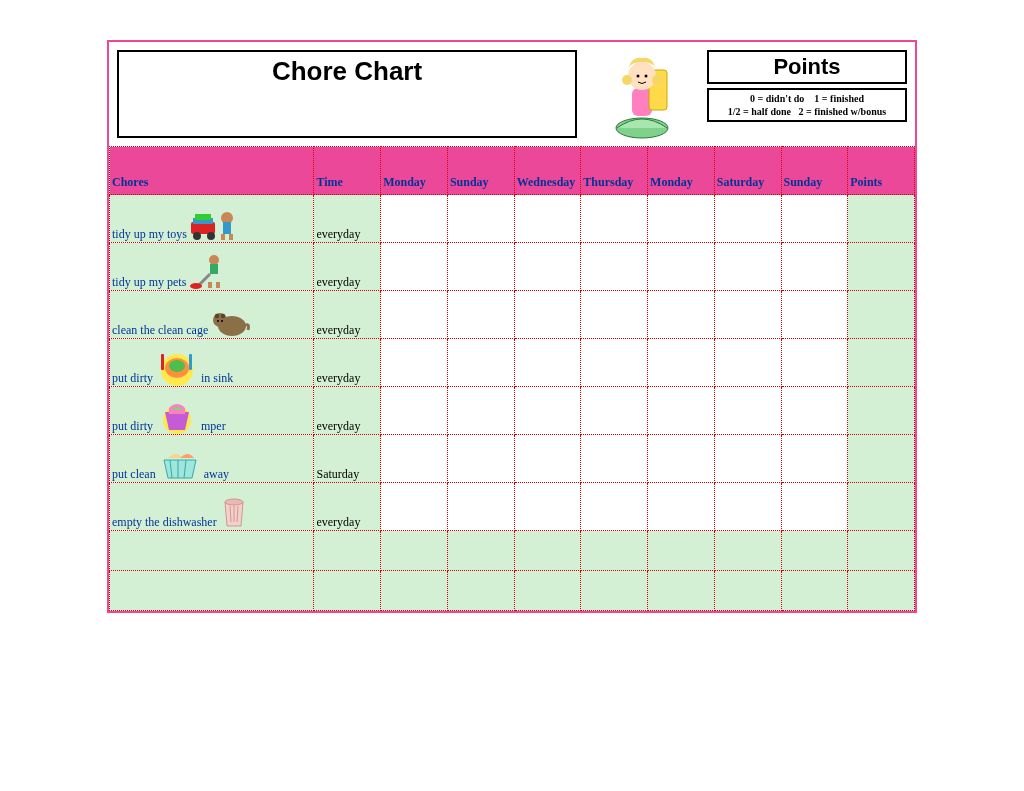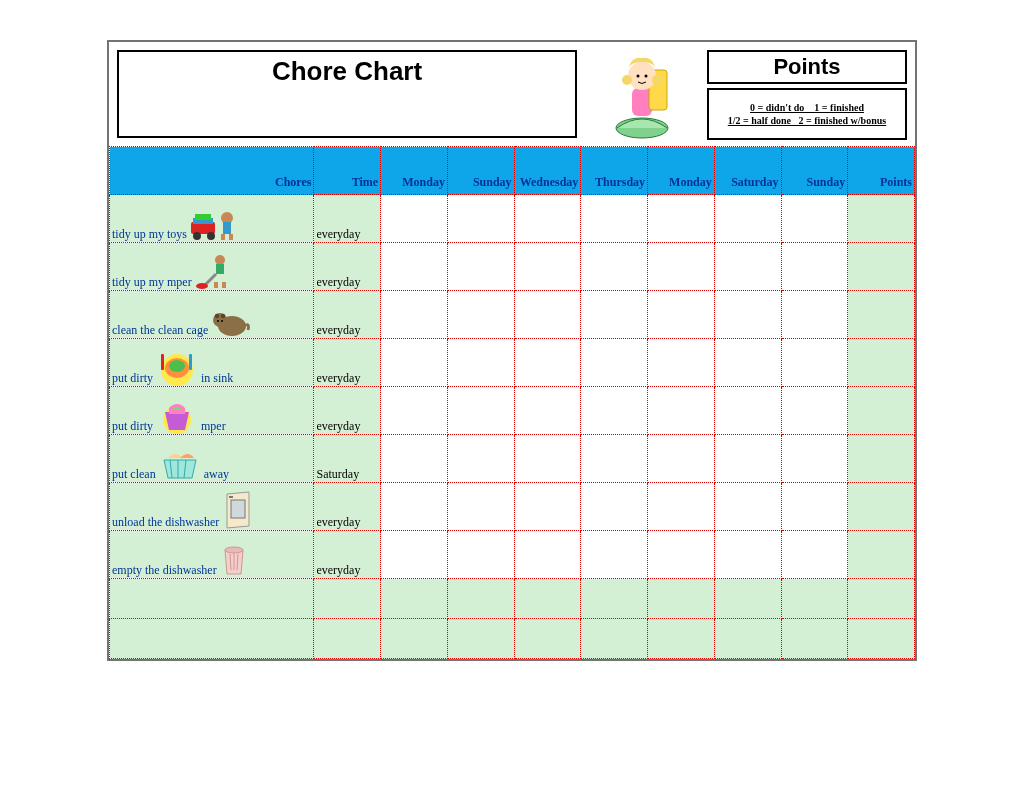--- a/index.html
+++ b/index.html
@@ -4,21 +4,21 @@
 <style>
   body {
     margin: 0;
     padding: 40px;
     background: #fff;
     font-family: "Times New Roman", serif;
   }
   .sheet {
     width: 810px;
     margin: 0 auto;
-    border: 2px solid #737373;
+    border: 2px solid #ec4899;
     background: #fff;
     box-sizing: border-box;
   }
   .header {
     display: flex;
     align-items: flex-start;
     padding: 8px 8px 0 8px;
     gap: 10px;
   }
   .title-box {
@@ -50,44 +50,43 @@
     font-family: Arial, sans-serif;
     font-size: 22px;
     font-weight: bold;
     padding: 2px 0;
   }
   .legend-box {
     border: 2px solid #000;
     font-family: "Times New Roman", serif;
     font-size: 10px;
     font-weight: bold;
-    padding: 11px 4px;
+    padding: 2px 4px;
     line-height: 1.3;
     text-align: center;
-    text-decoration: underline;
   }
   table.grid {
     border-collapse: collapse;
     width: 100%;
     table-layout: fixed;
     margin-top: 6px;
   }
   table.grid th, table.grid td {
     border: 1px dotted #d00;
     font-size: 12px;
     vertical-align: bottom;
     padding: 0 2px;
     height: 48px;
     box-sizing: border-box;
   }
   table.grid th {
-    background: #0ea5e9;
+    background: #ec4899;
     color: #003399;
     font-weight: bold;
-    text-align: right;
+    text-align: left;
     font-family: "Times New Roman", serif;
     vertical-align: bottom;
     padding-bottom: 4px;
   }
   col.chores { width: 190px; }
   col.time   { width: 62px; }
   col.day    { width: 62px; }
   col.points { width: 62px; }
   td.chore-cell {
     background: #d4f0d4;
@@ -217,21 +216,21 @@
           <td></td>
           <td></td>
           <td></td>
           <td></td>
           <td></td>
           <td class="points-cell"></td>
         </tr>
         <tr>
           <td class="chore-cell">
             <span class="chore-row-content">
-              <span class="chore-text">tidy up my mper</span>
+              <span class="chore-text">tidy up my pets</span>
               <span class="chore-icon">
                 <svg width="46" height="38" viewBox="0 0 46 38">
                   <circle cx="26" cy="8" r="5" fill="#c98756"></circle>
                   <rect x="22" y="12" width="8" height="10" fill="#3a6"></rect>
                   <path d="M22 22 L10 34" stroke="#888" stroke-width="3"></path>
                   <ellipse cx="8" cy="34" rx="6" ry="3" fill="#d22"></ellipse>
                   <rect x="20" y="30" width="4" height="6" fill="#c98756"></rect>
                   <rect x="28" y="30" width="4" height="6" fill="#c98756"></rect>
                 </svg>
               </span>
@@ -348,43 +347,20 @@
           <td></td>
           <td></td>
           <td></td>
           <td></td>
           <td></td>
           <td class="points-cell"></td>
         </tr>
         <tr>
           <td class="chore-cell">
             <span class="chore-row-content">
-              <span class="chore-text">unload the dishwasher</span>
-              <span class="chore-icon">
-                <svg width="34" height="40" viewBox="0 0 34 40">
-                  <path d="M6 4 L28 2 L28 36 L6 38 Z" fill="#f4e9c8" stroke="#999"></path>
-                  <rect x="10" y="10" width="14" height="18" fill="#cfd8dc" stroke="#777"></rect>
-                  <rect x="8" y="6" width="4" height="2" fill="#777"></rect>
-                </svg>
-              </span>
-            </span>
-          </td>
-          <td class="time-cell">everyday</td>
-          <td></td>
-          <td></td>
-          <td></td>
-          <td></td>
-          <td></td>
-          <td></td>
-          <td></td>
-          <td class="points-cell"></td>
-        </tr>
-        <tr>
-          <td class="chore-cell">
-            <span class="chore-row-content">
               <span class="chore-text">empty the dishwasher</span>
               <span class="chore-icon">
                 <svg width="30" height="38" viewBox="0 0 30 38">
                   <path d="M6 10 L24 10 L22 34 L8 34 Z" fill="#f5cfd0" stroke="#c98"></path>
                   <ellipse cx="15" cy="10" rx="9" ry="3" fill="#e8b8ba" stroke="#c98"></ellipse>
                   <line x1="11" y1="14" x2="12" y2="30" stroke="#c98"></line>
                   <line x1="15" y1="14" x2="15" y2="30" stroke="#c98"></line>
                   <line x1="19" y1="14" x2="18" y2="30" stroke="#c98"></line>
                 </svg>
               </span>

